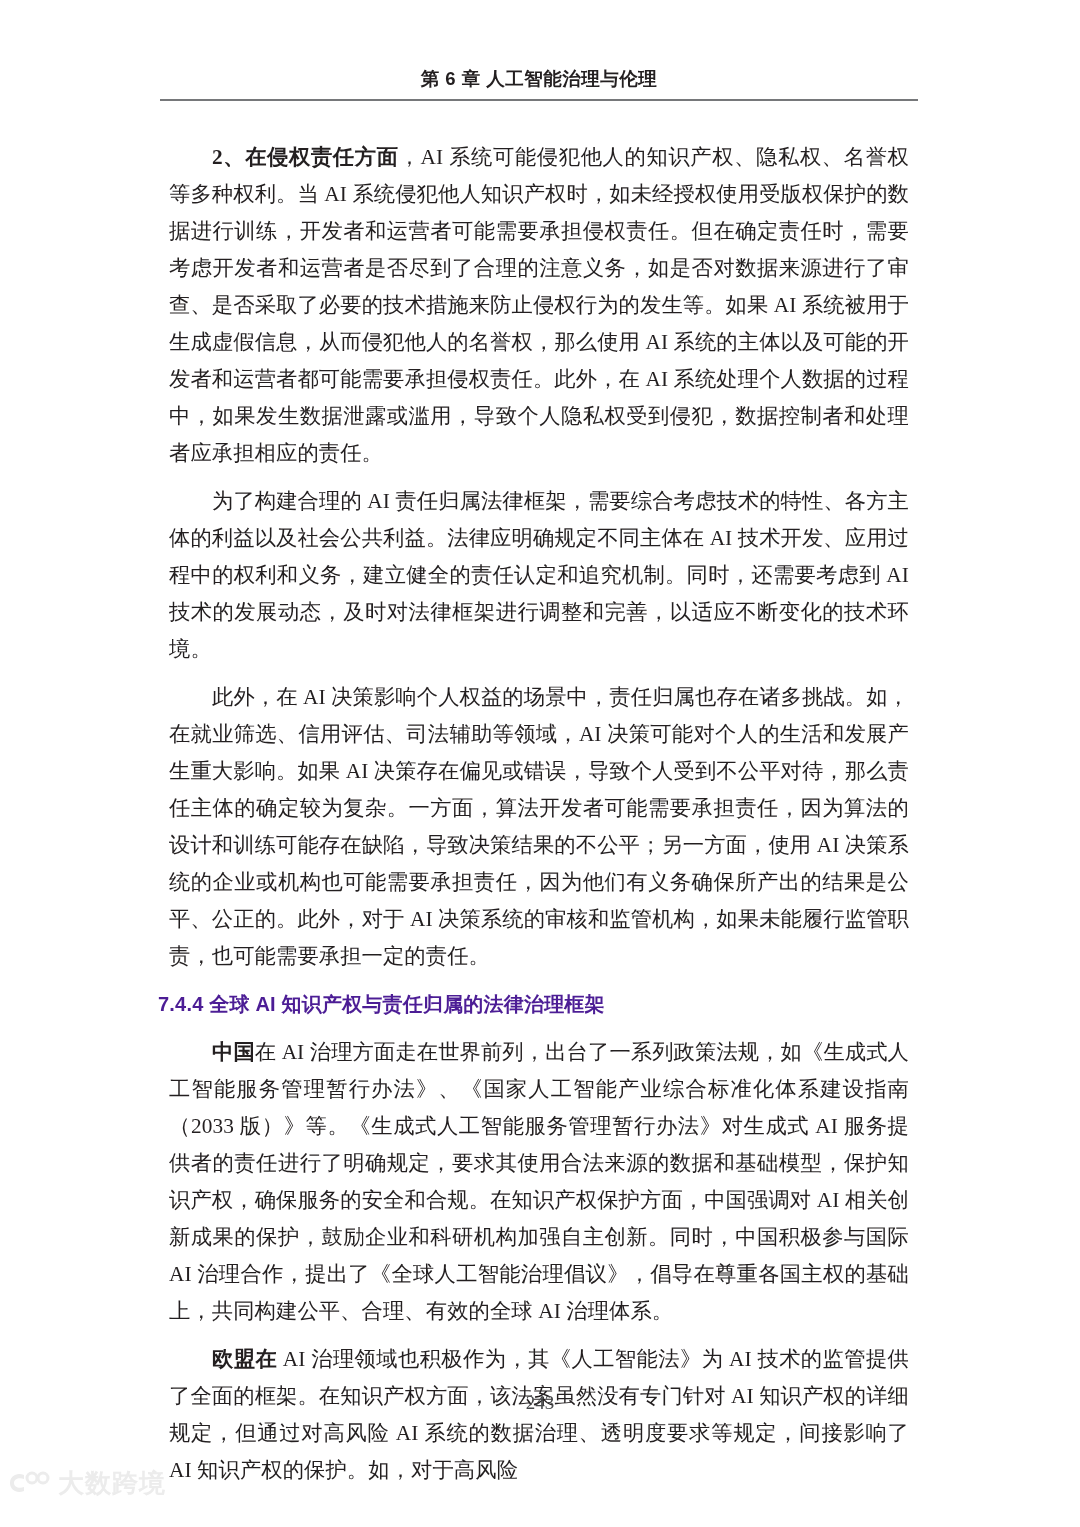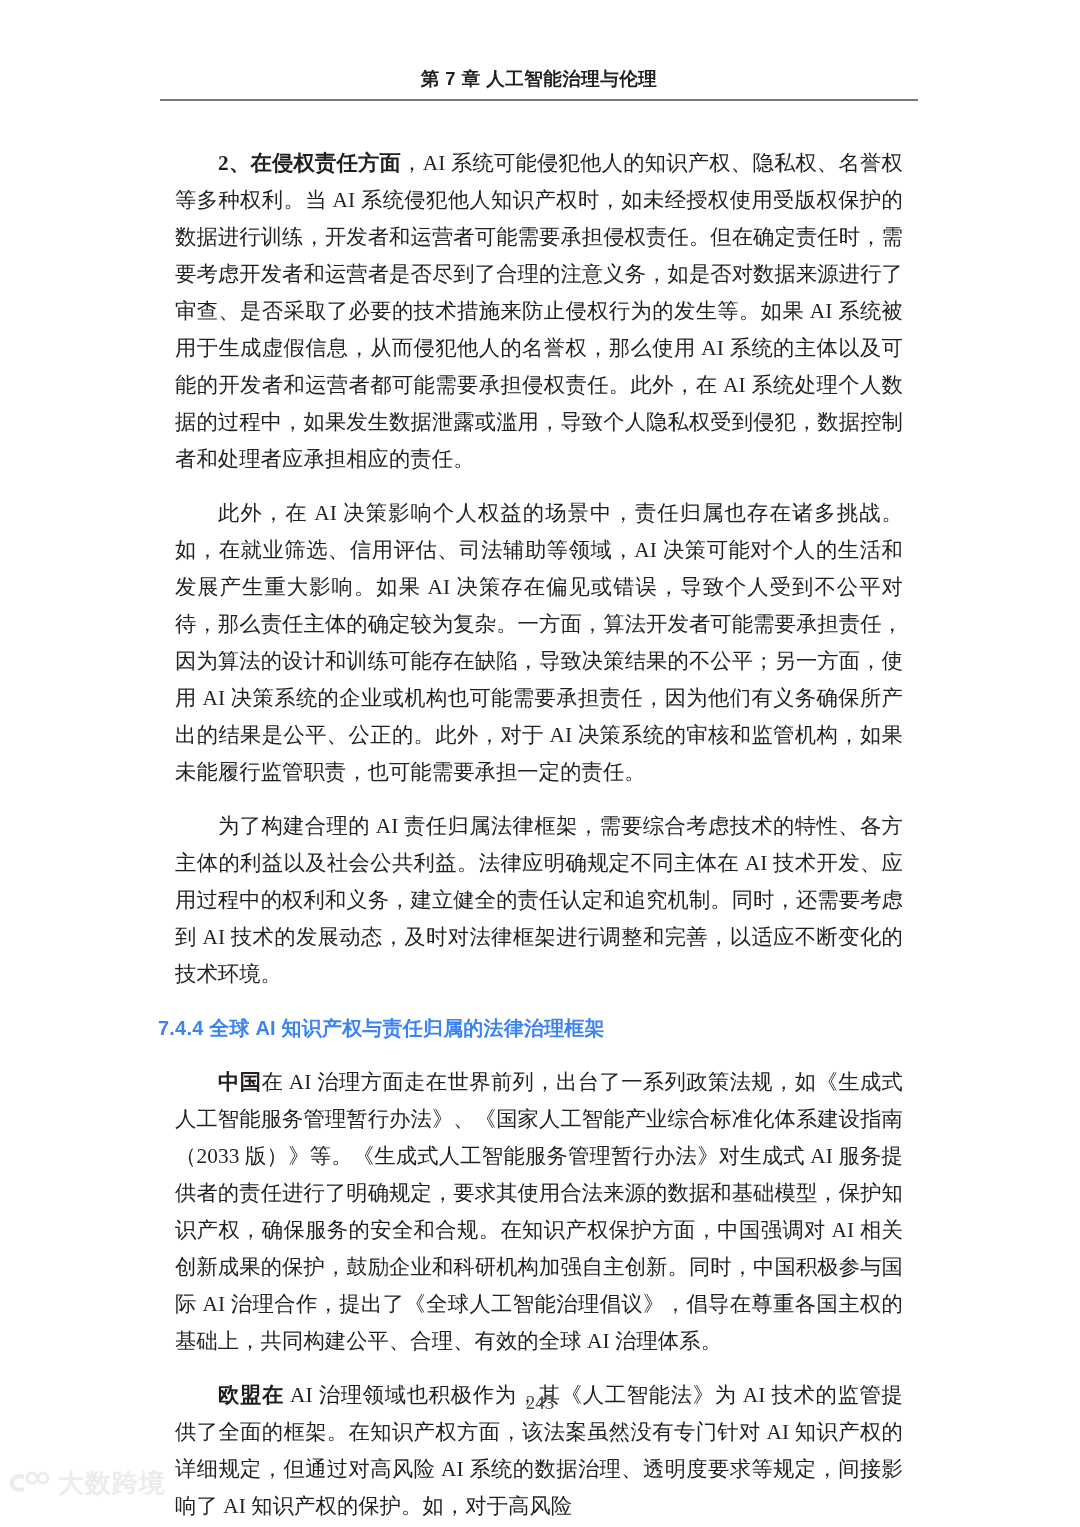--- a/index.html
+++ b/index.html
@@ -47,40 +47,40 @@
   }
 
   
   .content {
     position: absolute;
     left: 158px;
     top: 128px;
     width: 762px;
   }
   p.body {
-    margin: 17px;
+    margin: 11px;
     font-size: 21.3px;
     line-height: 37px;
     text-align: justify;
     text-justify: inter-ideograph;
     text-indent: 43px;
     color: #231f20;
     letter-spacing: 0.1px;
   }
   .lead {
     font-weight: bold;
   }
   h3.section-heading {
     margin: 0;
     font-family: "Liberation Sans", "DejaVu Sans", sans-serif;
     font-weight: bold;
     font-size: 20px;
     line-height: 37px;
     text-indent: 0;
-    color: #3b82f6;
+    color: #4c1d95;
     letter-spacing: 0.2px;
   }
 
   
   .page-number {
     position: absolute;
     left: 0;
     top: 1392px;
     width: 1080px;
     text-align: center;
@@ -113,31 +113,31 @@
     letter-spacing: 1px;
     line-height: 1;
   }
 </style>
 </head>
 <body>
 
 <div class="page">
 
   <div class="page-header">
-    <span class="page-header-title">第 7 章  人工智能治理与伦理</span>
+    <span class="page-header-title">第 6 章  人工智能治理与伦理</span>
   </div>
   <div class="header-rule"></div>
 
   <div class="content">
 
     <p class="body"><span class="lead">2、在侵权责任方面</span><span>，AI 系统可能侵犯他人的知识产权、隐私权、名誉权等多种权利。当 AI 系统侵犯他人知识产权时，如未经授权使用受版权保护的数据进行训练，开发者和运营者可能需要承担侵权责任。但在确定责任时，需要考虑开发者和运营者是否尽到了合理的注意义务，如是否对数据来源进行了审查、是否采取了必要的技术措施来防止侵权行为的发生等。如果 AI 系统被用于生成虚假信息，从而侵犯他人的名誉权，那么使用 AI 系统的主体以及可能的开发者和运营者都可能需要承担侵权责任。此外，在 AI 系统处理个人数据的过程中，如果发生数据泄露或滥用，导致个人隐私权受到侵犯，数据控制者和处理者应承担相应的责任。</span></p>
 
+    <p class="body">为了构建合理的 AI 责任归属法律框架，需要综合考虑技术的特性、各方主体的利益以及社会公共利益。法律应明确规定不同主体在 AI 技术开发、应用过程中的权利和义务，建立健全的责任认定和追究机制。同时，还需要考虑到 AI 技术的发展动态，及时对法律框架进行调整和完善，以适应不断变化的技术环境。</p>
+
     <p class="body">此外，在 AI 决策影响个人权益的场景中，责任归属也存在诸多挑战。如，在就业筛选、信用评估、司法辅助等领域，AI 决策可能对个人的生活和发展产生重大影响。如果 AI 决策存在偏见或错误，导致个人受到不公平对待，那么责任主体的确定较为复杂。一方面，算法开发者可能需要承担责任，因为算法的设计和训练可能存在缺陷，导致决策结果的不公平；另一方面，使用 AI 决策系统的企业或机构也可能需要承担责任，因为他们有义务确保所产出的结果是公平、公正的。此外，对于 AI 决策系统的审核和监管机构，如果未能履行监管职责，也可能需要承担一定的责任。</p>
-
-    <p class="body">为了构建合理的 AI 责任归属法律框架，需要综合考虑技术的特性、各方主体的利益以及社会公共利益。法律应明确规定不同主体在 AI 技术开发、应用过程中的权利和义务，建立健全的责任认定和追究机制。同时，还需要考虑到 AI 技术的发展动态，及时对法律框架进行调整和完善，以适应不断变化的技术环境。</p>
 
     <h3 class="section-heading">7.4.4  全球 AI 知识产权与责任归属的法律治理框架</h3>
 
 
     <p class="body"><span class="lead">中国</span><span>在 AI 治理方面走在世界前列，出台了一系列政策法规，如《生成式人工智能服务管理暂行办法》、《国家人工智能产业综合标准化体系建设指南（2033 版）》等。《生成式人工智能服务管理暂行办法》对生成式 AI 服务提供者的责任进行了明确规定，要求其使用合法来源的数据和基础模型，保护知识产权，确保服务的安全和合规。在知识产权保护方面，中国强调对 AI 相关创新成果的保护，鼓励企业和科研机构加强自主创新。同时，中国积极参与国际 AI 治理合作，提出了《全球人工智能治理倡议》，倡导在尊重各国主权的基础上，共同构建公平、合理、有效的全球 AI 治理体系。</span></p>
 
     <p class="body"><span class="lead">欧盟在</span><span> AI 治理领域也积极作为，其《人工智能法》为 AI 技术的监管提供了全面的框架。在知识产权方面，该法案虽然没有专门针对 AI 知识产权的详细规定，但通过对高风险 AI 系统的数据治理、透明度要求等规定，间接影响了 AI 知识产权的保护。如，对于高风险</span></p>
 
   </div>
 

